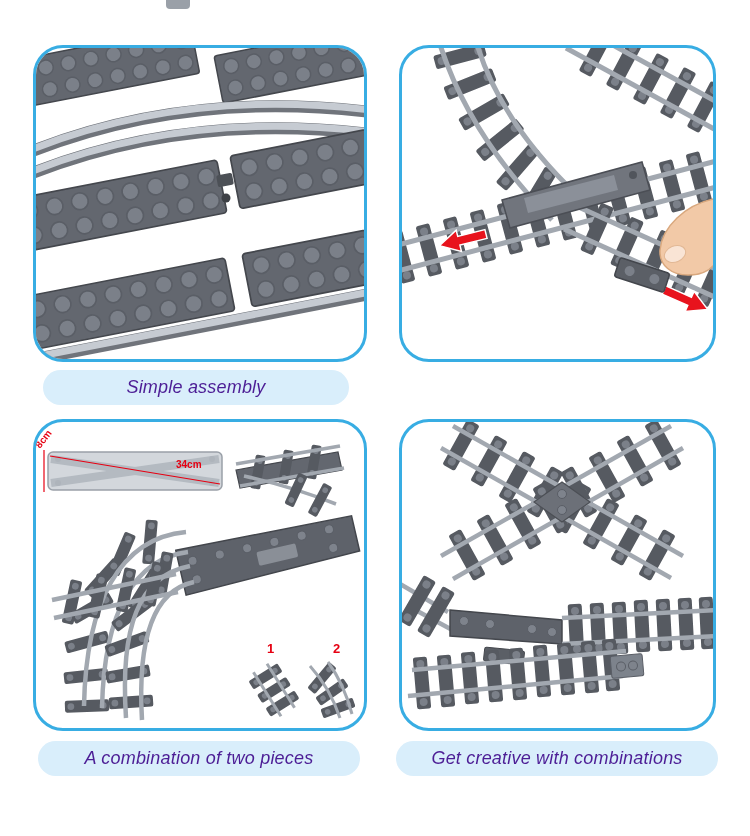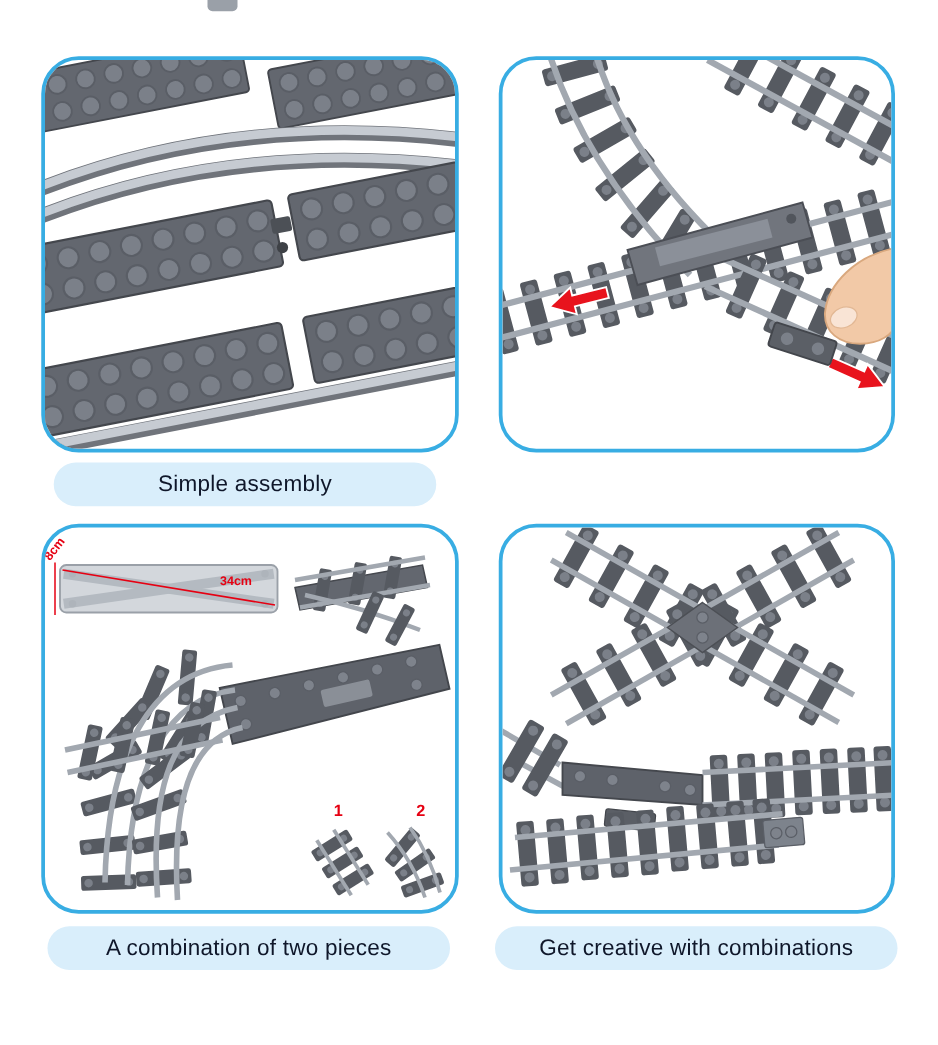--- a/index.html
+++ b/index.html
@@ -2,21 +2,21 @@
 <html><head>
 <meta charset="utf-8">
 <style>
   * { margin:0; padding:0; box-sizing:border-box; }
   html,body { background:#ffffff; }
   .stage { position:relative; width:750px; height:836px; background:#fff; overflow:hidden;
            font-family:"Liberation Sans", sans-serif; }
   .panel { position:absolute; background:#fff; border:3px solid #38ade3; border-radius:30px; overflow:hidden; }
   .panel svg { width:100%; height:100%; display:block; }
   .caption { position:absolute; background:#d9eefb; border-radius:18px; display:flex;
-             align-items:center; justify-content:center; font-size:18px; color:#0f172a; letter-spacing:.2px; }
+             align-items:center; justify-content:center; font-size:18px; color:#4c1d95; letter-spacing:.2px;font-style:italic; }
   #p-tl { left:33px;  top:45px;  width:334px; height:317px; }
   #p-tr { left:399px; top:45px;  width:317px; height:317px; }
   #p-bl { left:33px;  top:419px; width:334px; height:312px; }
   #p-br { left:399px; top:419px; width:317px; height:312px; }
   #c-tl { left:43px;  top:370px; width:306px; height:35px; }
   #c-tr { left:405px; top:370px; width:302px; height:35px; }
   #c-bl { left:38px;  top:741px; width:322px; height:35px; }
   #c-br { left:396px; top:741px; width:322px; height:35px; }
   .artifact { position:absolute; left:166px; top:0; width:24px; height:9px;
               background:#9aa0a8; border-radius:0 0 4px 4px; }

